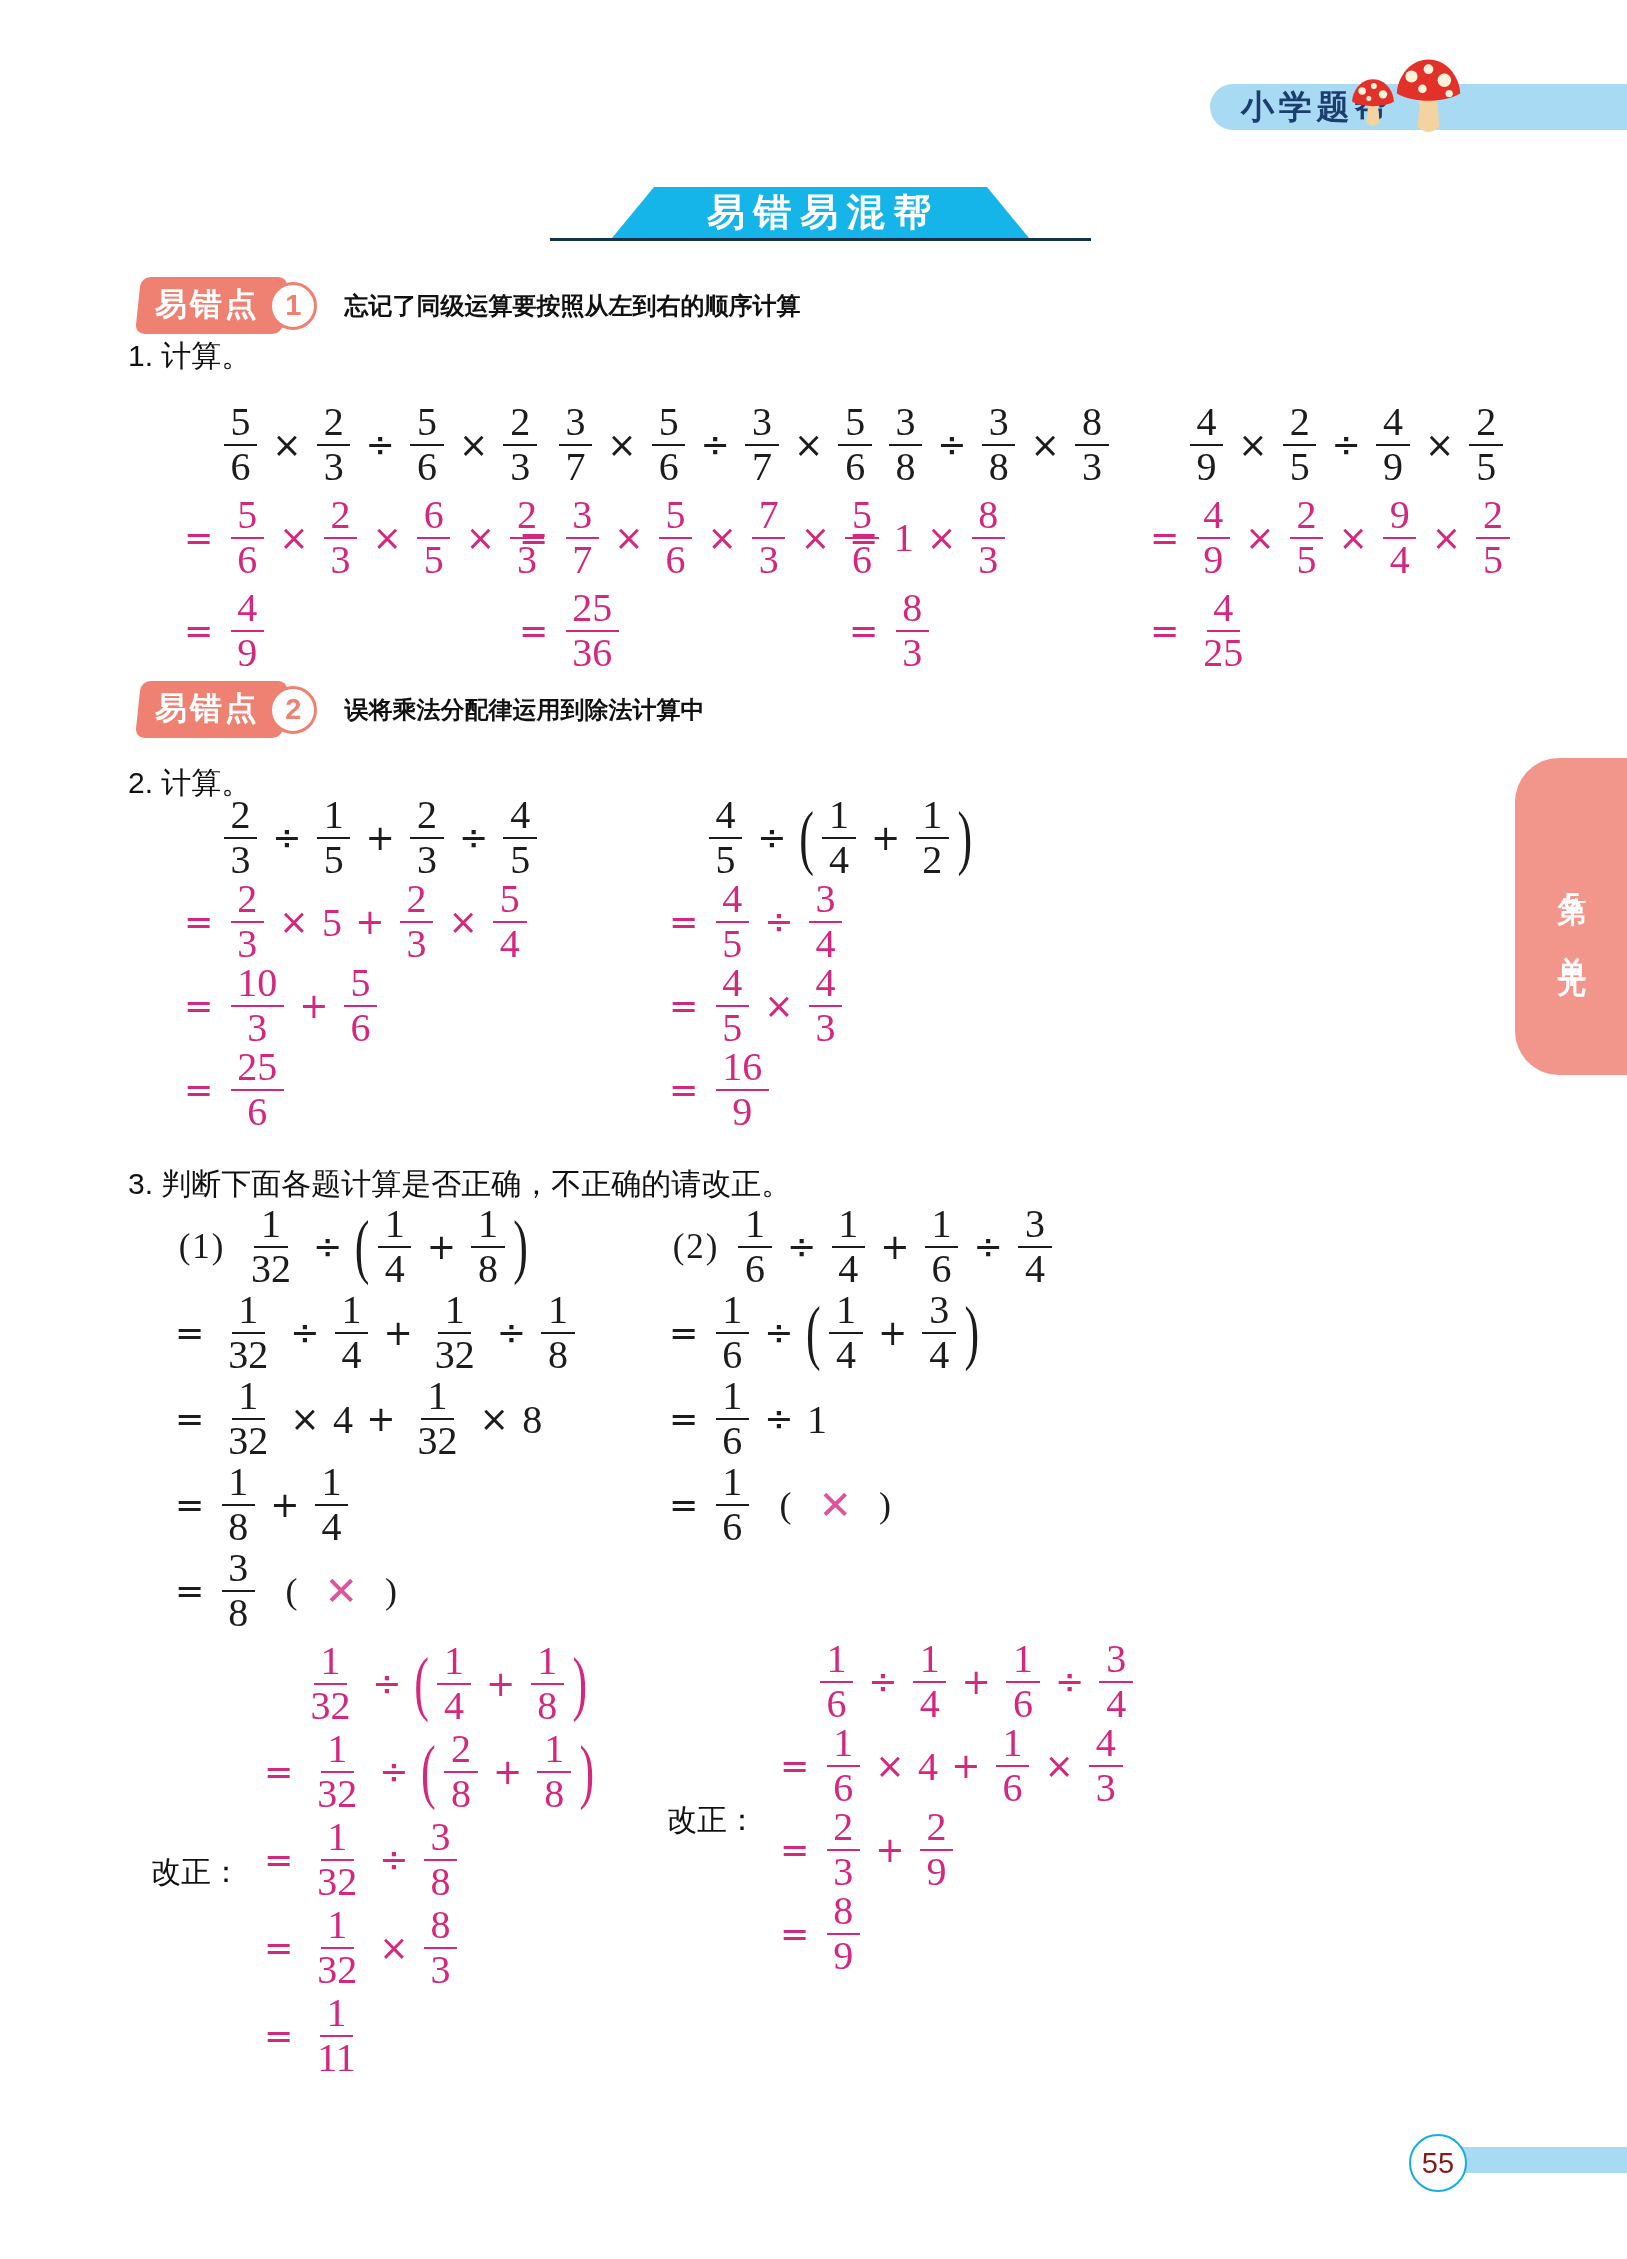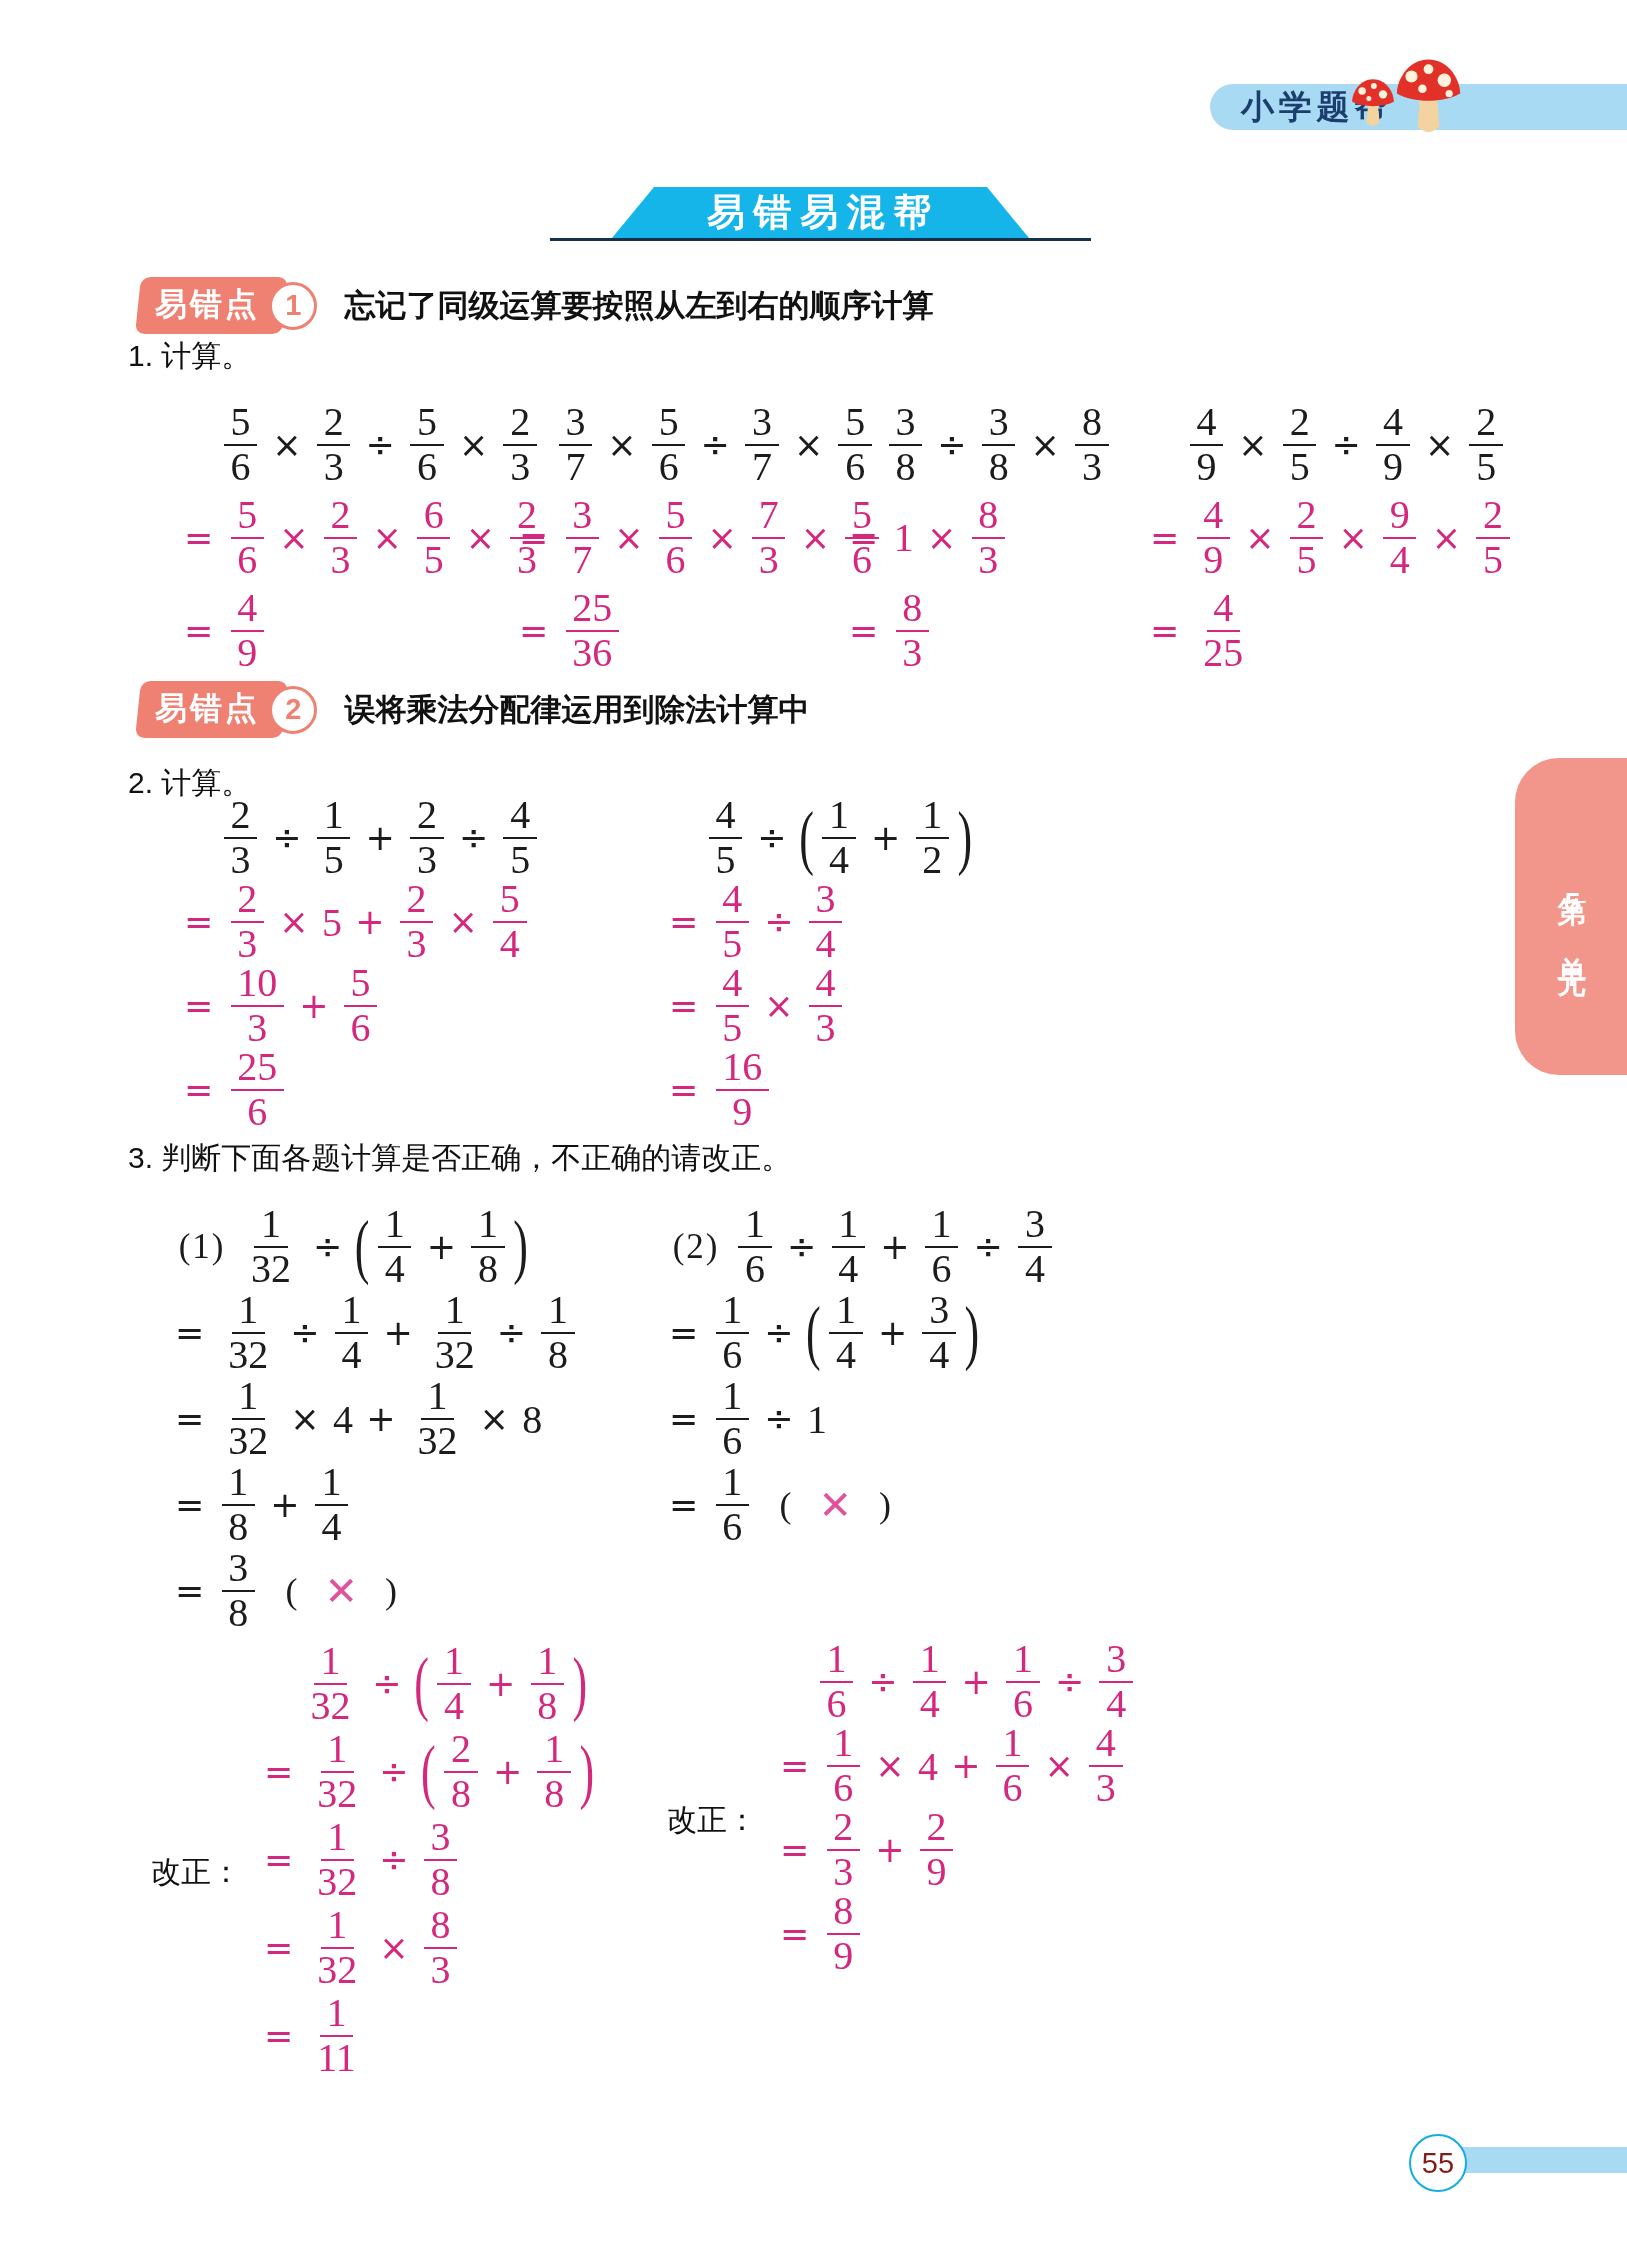--- a/index.html
+++ b/index.html
@@ -24,21 +24,21 @@
 
   
   .point-head{position:absolute;display:flex;align-items:center;gap:27px;}
   .badge{display:flex;align-items:center;}
   .badge-rect{background:#ef8172;border-radius:9.6px;transform:skewX(-6deg);padding:5.7px 25px 7.6px 17px;}
   .badge-rect span{display:inline-block;transform:skewX(6deg);color:#fff;font-size:32px;
                    font-weight:700;letter-spacing:2.9px;white-space:nowrap;}
   .badge-circle{width:42px;height:42px;margin-left:-15.3px;background:#fff;border:3.8px solid #ef8172;
                 border-radius:50%;display:flex;align-items:center;justify-content:center;
                 color:#ef8172;font-size:29px;font-weight:700;z-index:1;}
-  .point-title{font-size:31px;font-weight:700;color:#111;white-space:nowrap;}
+  .point-title{font-size:24px;font-weight:700;color:#111;white-space:nowrap;}
 
   .task-label{position:absolute;font-size:30px;color:#111;white-space:nowrap;}
 
   
   .prob{position:absolute;}
   .mline{display:flex;align-items:center;white-space:nowrap;}
   .rh97 .mline{height:93px;}
   .rh90 .mline{height:86px;}
   .rh92 .mline{height:88px;}
   .rh88 .mline{height:84px;}
@@ -425,21 +425,21 @@
           <span class="fn">16</span>
           <span class="fd">9</span>
         </span>
       </div>
     </div>
 
   <div class="unit-tab">
     <div class="unit-tab-text">第5单元</div>
   </div>
 
-  <div class="task-label" style="left:128px;top:1138px;">3. 判断下面各题计算是否正确，不正确的请改正。</div>
+  <div class="task-label" style="left:128px;top:1164px;">3. 判断下面各题计算是否正确，不正确的请改正。</div>
 
   <div class="prob rh90 noindent" style="left:175px;top:1204px;">
       <div class="mline expr ink-black">
         <span class="num plabel">(1)</span>
         <span class="frac">
           <span class="fn">1</span>
           <span class="fd">32</span>
         </span>
         <span class="op">÷</span>
         <span class="bp">(</span>

